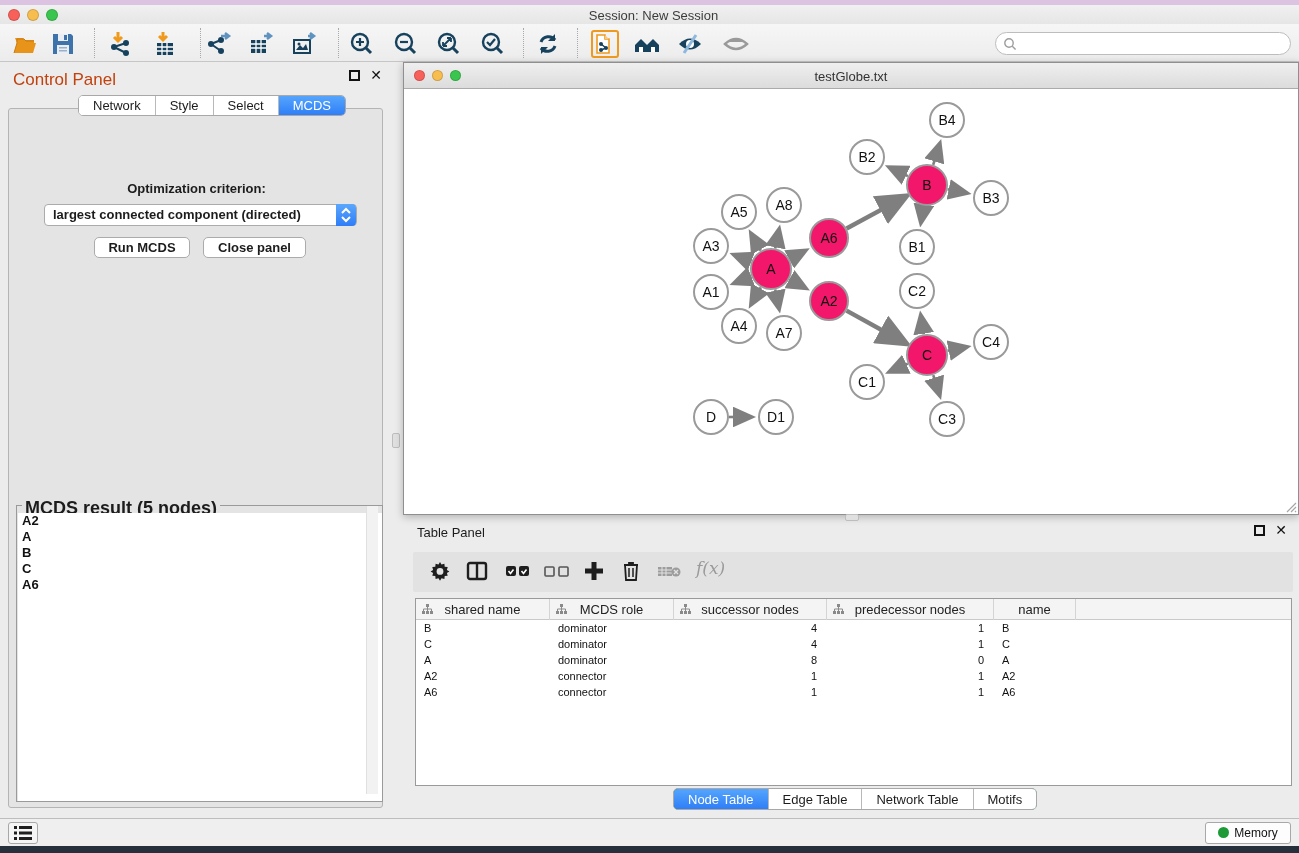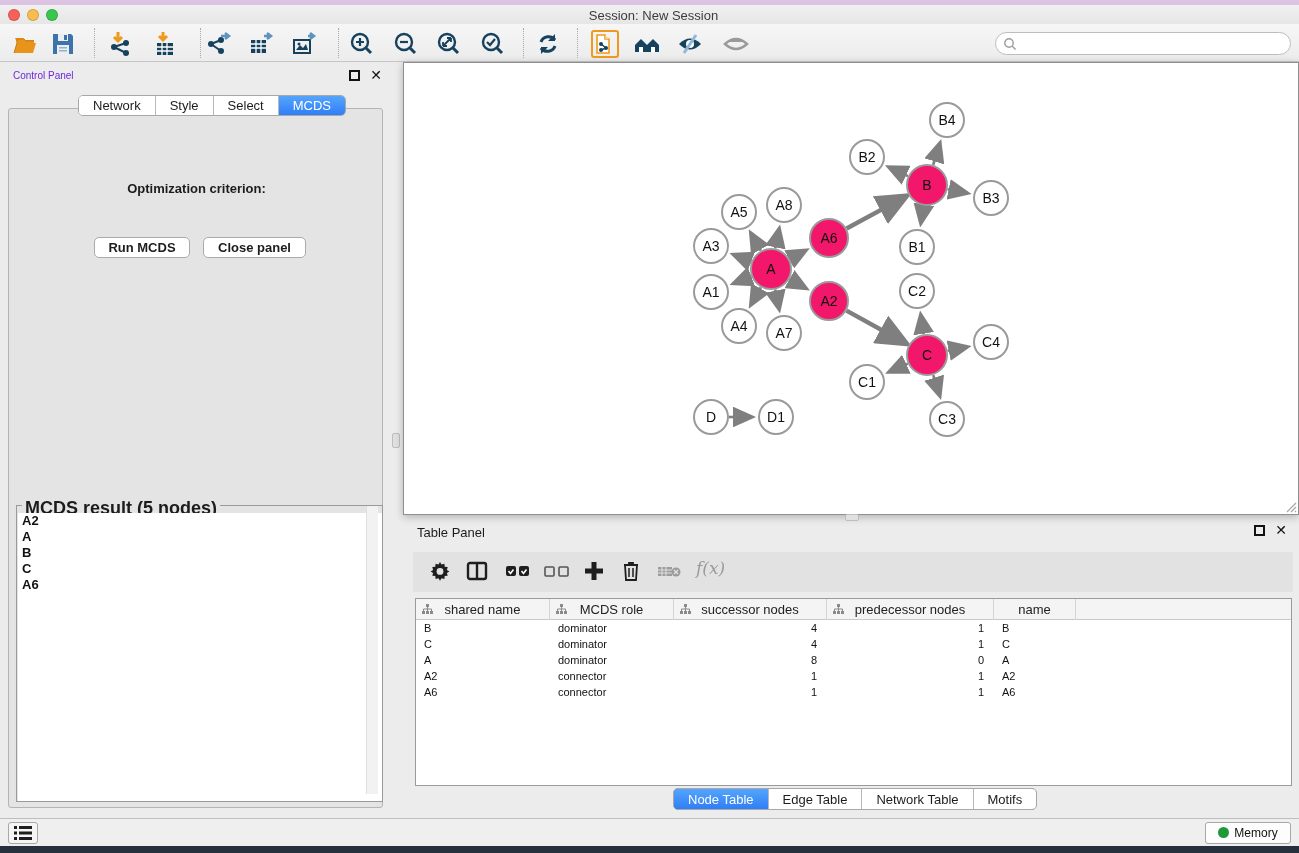--- a/index.html
+++ b/index.html
@@ -22,21 +22,21 @@
   .searchbox svg { position:absolute; left:7px; top:4px; }
 
   
   .vdivider { position:absolute; left:390px; top:62px; width:13px; height:756px; background:#ececec; }
   .vdivider .grip { position:absolute; left:2px; top:371px; width:8px; height:15px; background:#e0e0e0; border:1px solid #bdbdbd; border-radius:2px; }
   .hdivider-grip { position:absolute; left:845px; top:514px; width:14px; height:7px; background:#e0e0e0; border:1px solid #bdbdbd; border-radius:2px; }
 
   
   .control-panel { position:absolute; left:0; top:62px; width:390px; height:756px; }
   .panel-header { position:absolute; left:0; top:0; width:100%; height:28px; }
-  .panel-header .ph-title { position:absolute; left:13px; top:8px; font-size:10px; color:#6d28d9; }
+  .panel-header .ph-title { position:absolute; left:13px; top:8px; font-size:17px; color:#c2410c; }
   .panel-btns { position:absolute; right:8px; top:8px; display:flex; gap:10px; }
   .float-box { width:11px; height:11px; border:2px solid #111; }
   .close-x { font-size:14px; font-weight:bold; color:#111; line-height:11px; }
   .cp-body { position:absolute; left:8px; top:46px; width:375px; height:700px; background:#e4e4e4; border:1px solid #b4b4b4; border-radius:3px;font-weight:bold; }
   .seg-control { position:absolute; left:78px; top:33px; display:flex; height:21px; border:1px solid #a8a8a8; border-radius:5px; background:#fff; overflow:hidden; z-index:5; }
   .seg { padding:0 14px; font-size:13px; color:#1c1c1c; line-height:20px; border-right:1px solid #b9b9b9; background:#fff; cursor:pointer; }
   .seg:last-child { border-right:none; }
   .seg.active { background:linear-gradient(#55a5fd,#2f7ef7); color:#fff; }
   .opt-label { position:absolute; left:0; top:72px; width:375px; text-align:center; font-size:13px; color:#1c1c1c; }
   .dropdown { position:absolute; left:35px; top:95px; width:313px; height:22px; background:#fff; border:1px solid #ababab; border-radius:4px; font-size:13px; line-height:20px; padding-left:8px; color:#1c1c1c; cursor:pointer; }
@@ -241,20 +241,29 @@
   <div class="control-panel">
     <div class="panel-header">
       <div class="ph-title">Control Panel</div>
       <div class="panel-btns">
         <div class="float-box"></div>
         <div class="close-x">✕</div>
       </div>
     </div>
     <div class="cp-body">
       <div class="opt-label">Optimization criterion:</div>
+      <div class="dropdown">
+        <span>largest connected component (directed)</span>
+        <div class="dd-stepper">
+          <svg width="12" height="16" viewBox="0 0 12 16">
+              <path d="M2 6 l4 -4 4 4" fill="none" stroke="#fff" stroke-width="2"></path>
+              <path d="M2 10 l4 4 4 -4" fill="none" stroke="#fff" stroke-width="2"></path>
+            </svg>
+        </div>
+      </div>
       <div class="cp-btn run-btn">Run MCDS</div>
       <div class="cp-btn close-btn">Close panel</div>
       <div class="fieldset">
         <div class="legend">MCDS result (5 nodes)</div>
         <div class="result-list">
             <div class="result-item">A2</div>
             <div class="result-item">A</div>
             <div class="result-item">B</div>
             <div class="result-item">C</div>
             <div class="result-item">A6</div>
@@ -268,20 +277,28 @@
         <div class="seg">Select</div>
         <div class="seg active">MCDS</div>
       </div>
   </div>
 
   <div class="vdivider">
       <div class="grip"></div>
     </div>
 
   <div class="net-window">
+    <div class="net-titlebar">
+      <div class="net-lights">
+        <div class="light red" style="width:11px;height:11px"></div>
+        <div class="light yellow" style="width:11px;height:11px"></div>
+        <div class="light green" style="width:11px;height:11px"></div>
+      </div>
+      <div class="net-title">testGlobe.txt</div>
+    </div>
     <div class="net-canvas">
       <svg id="graph-svg" width="894" height="425" viewBox="0 0 894 425">
         <defs>
           <marker id="arrow" markerWidth="9" markerHeight="8" refX="7" refY="4" orient="auto">
               <path d="M0 0 L9 4 L0 8 z" fill="#7f7f7f"></path>
             </marker>
           <marker id="arrowT" markerWidth="8" markerHeight="7" refX="6" refY="3.5" orient="auto">
               <path d="M0 0 L8 3.5 L0 7 z" fill="#7f7f7f"></path>
             </marker>
         </defs>

